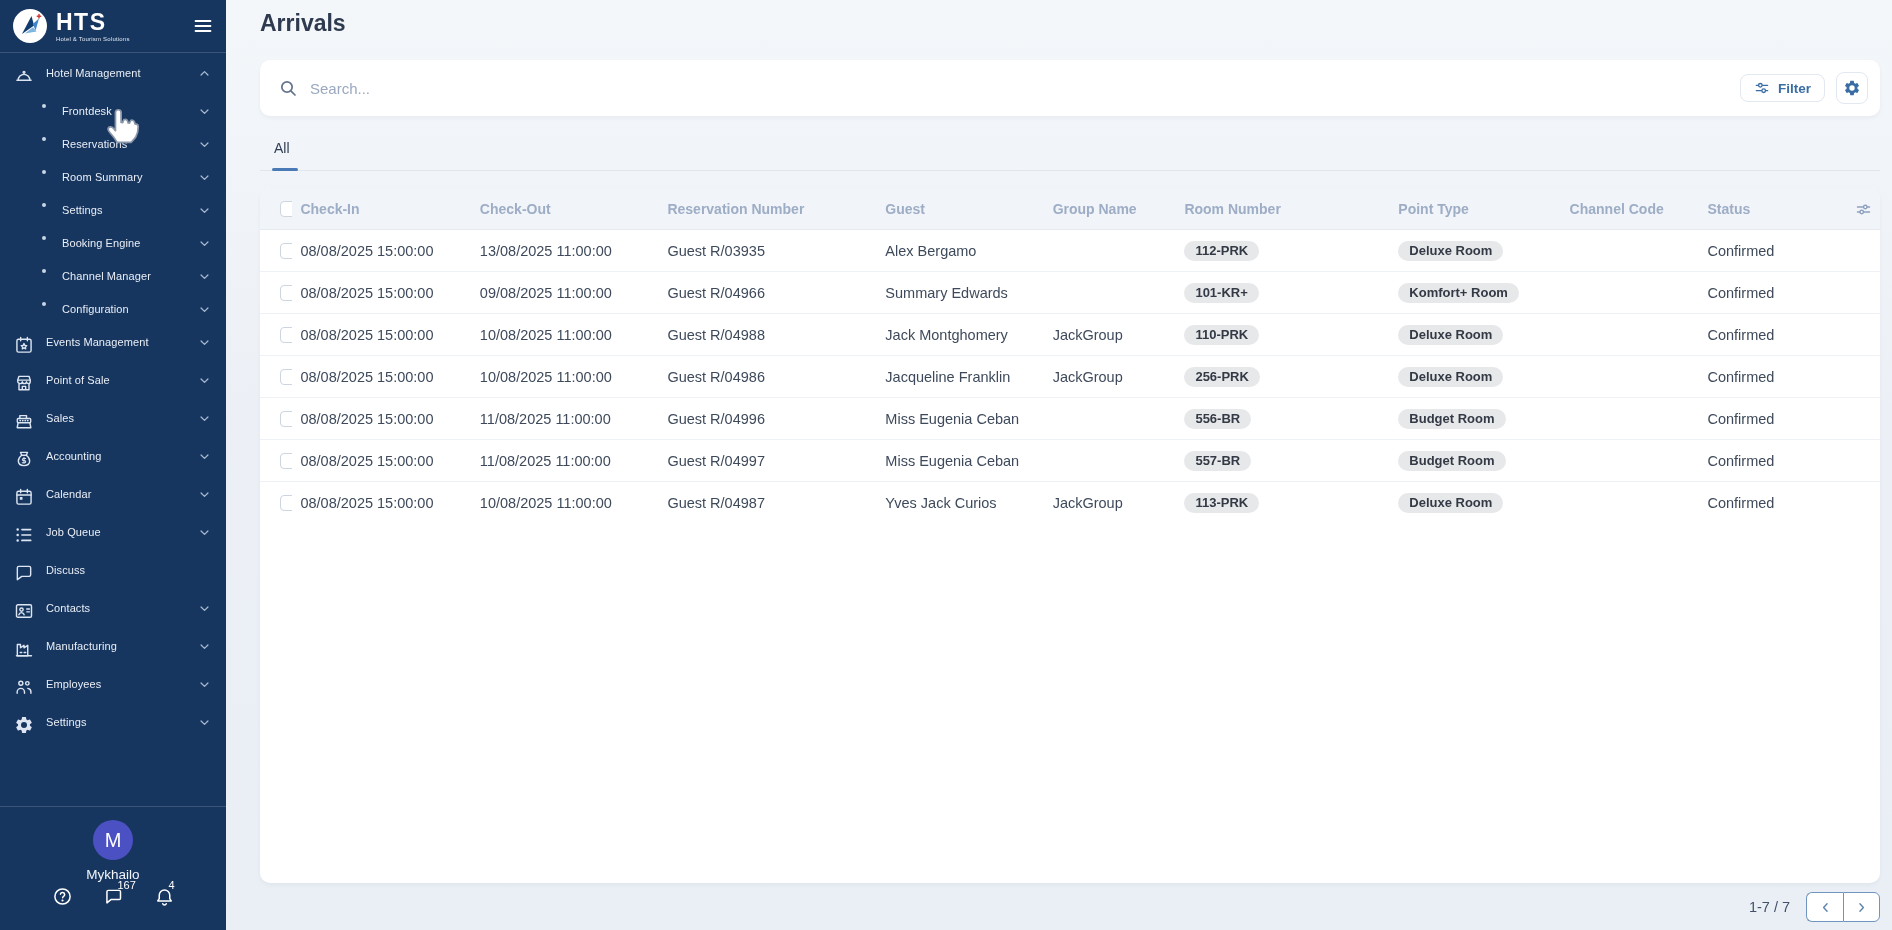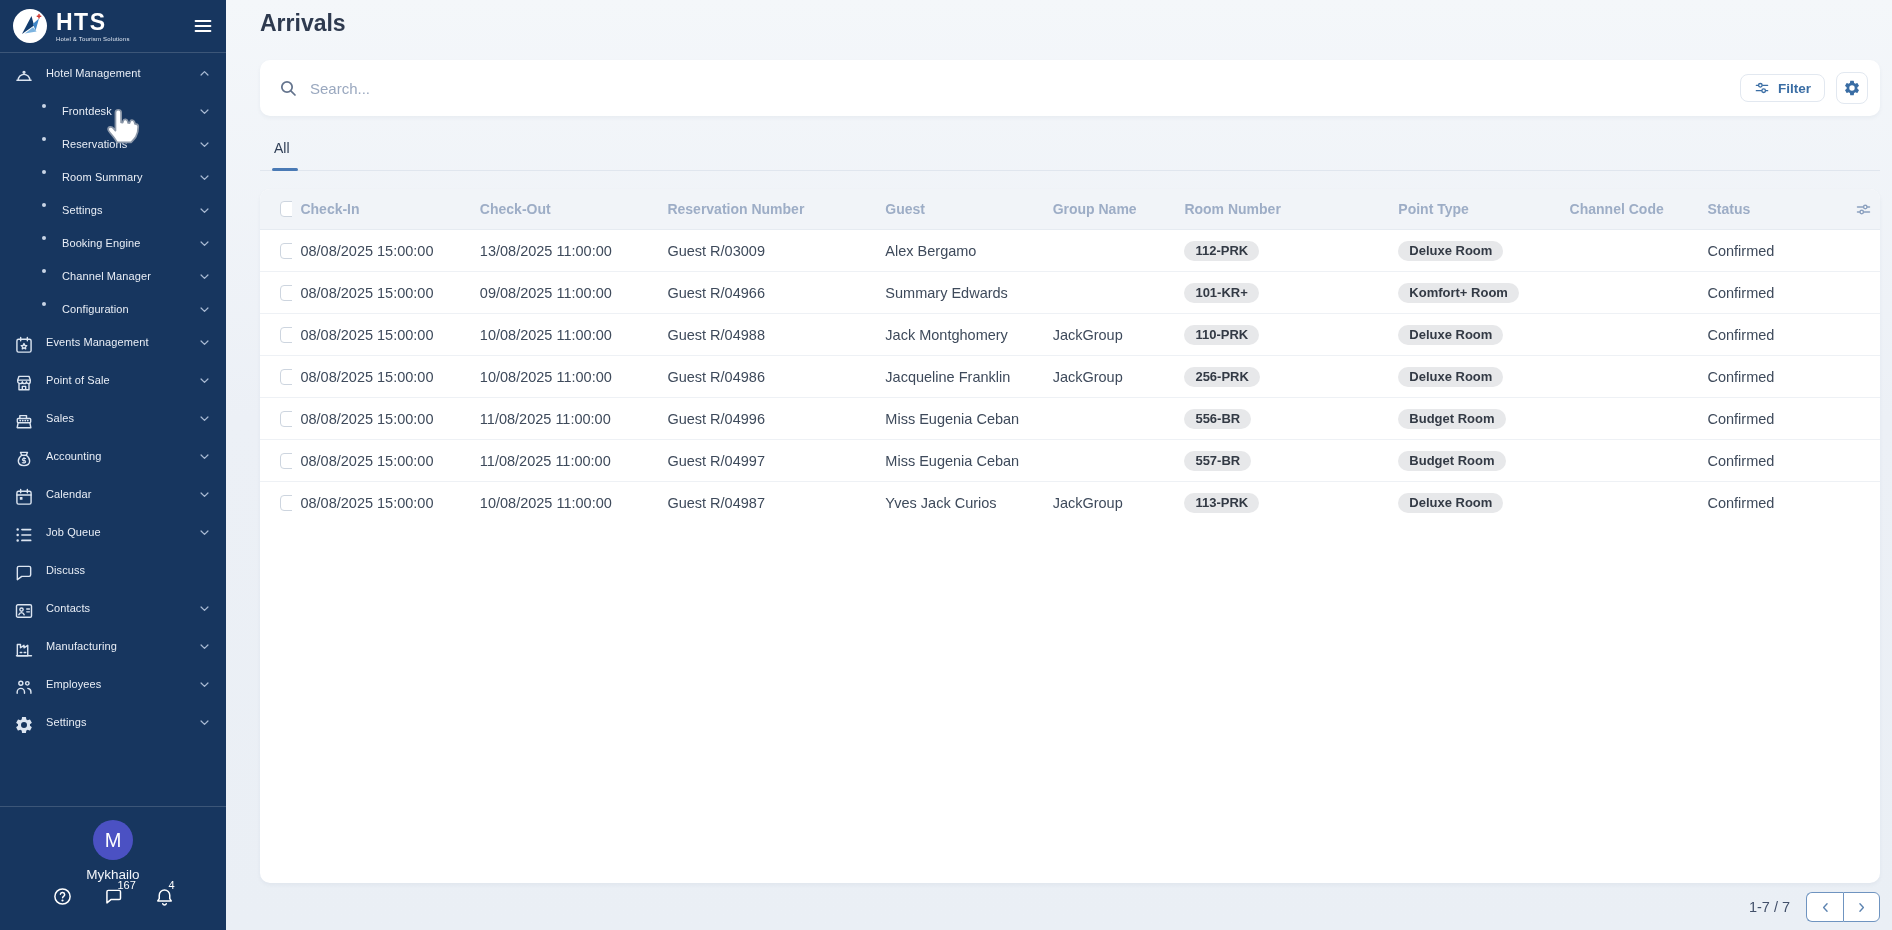--- a/index.html
+++ b/index.html
@@ -437,21 +437,21 @@
             </th>
           </tr>
         </thead>
       <tbody>
           <tr>
             <td>
               <span class="checkbox"></span>
             </td>
             <td>08/08/2025 15:00:00</td>
             <td>13/08/2025 11:00:00</td>
-            <td>Guest R/03009</td>
+            <td>Guest R/03935</td>
             <td>Alex Bergamo</td>
             <td></td>
             <td><span class="pill">112-PRK</span></td>
             <td><span class="pill">Deluxe Room</span></td>
             <td></td>
             <td>Confirmed</td>
             <td></td>
           </tr>
           <tr>
             <td>

